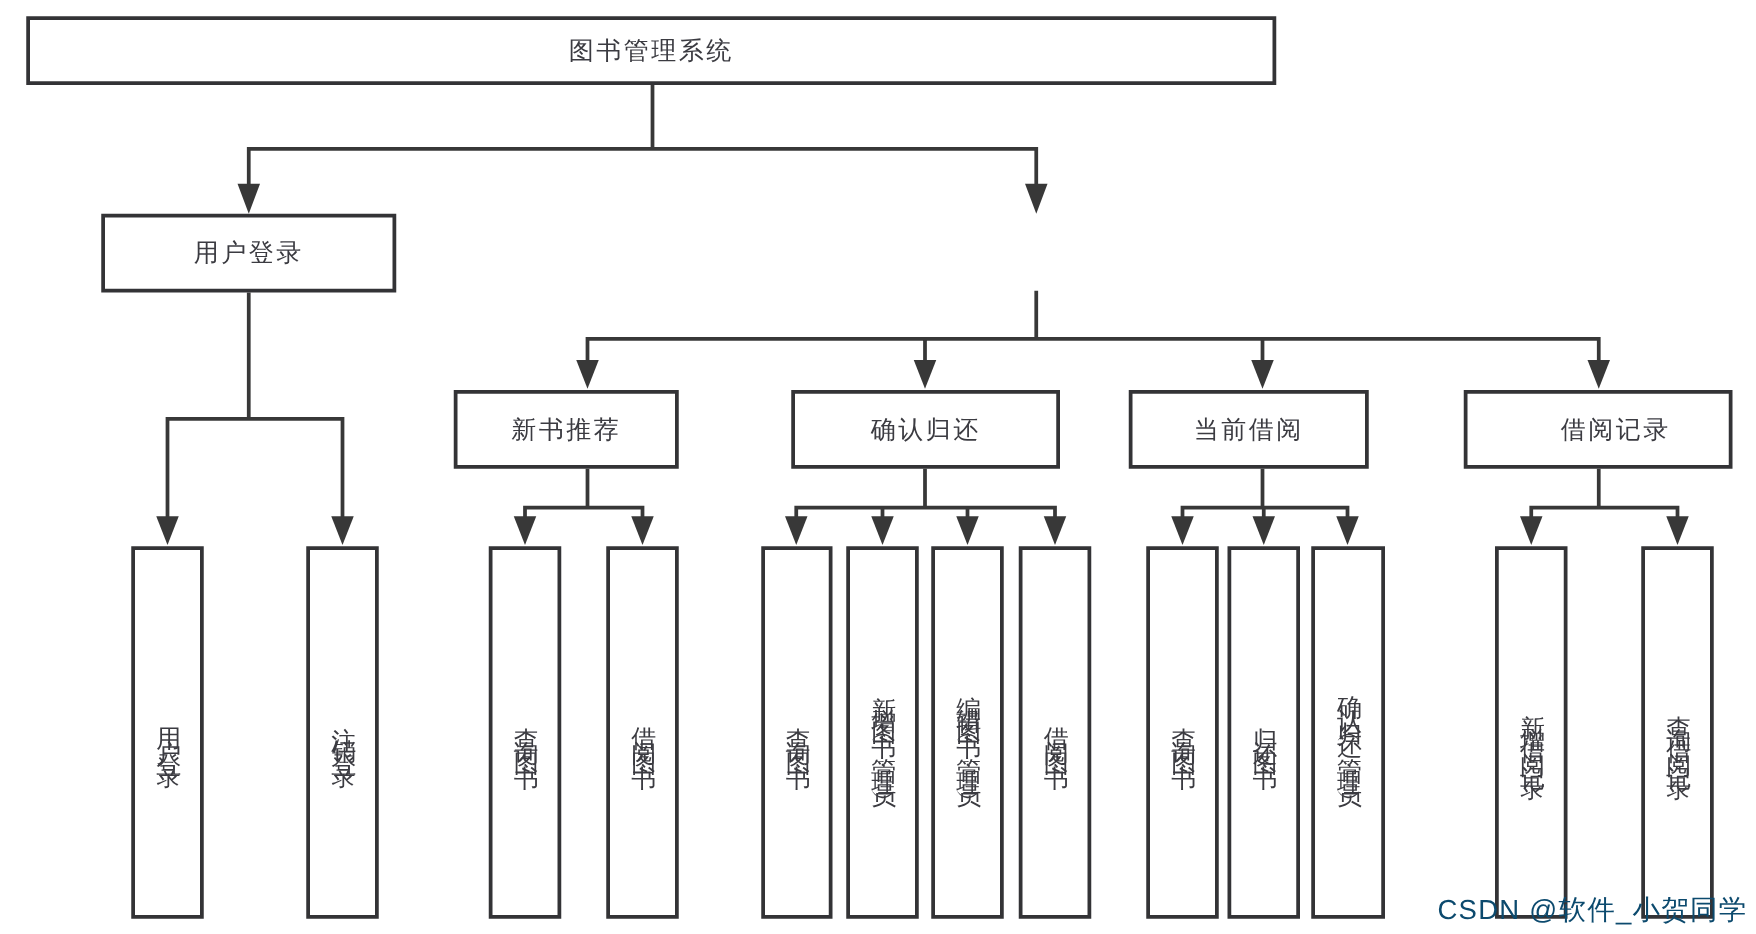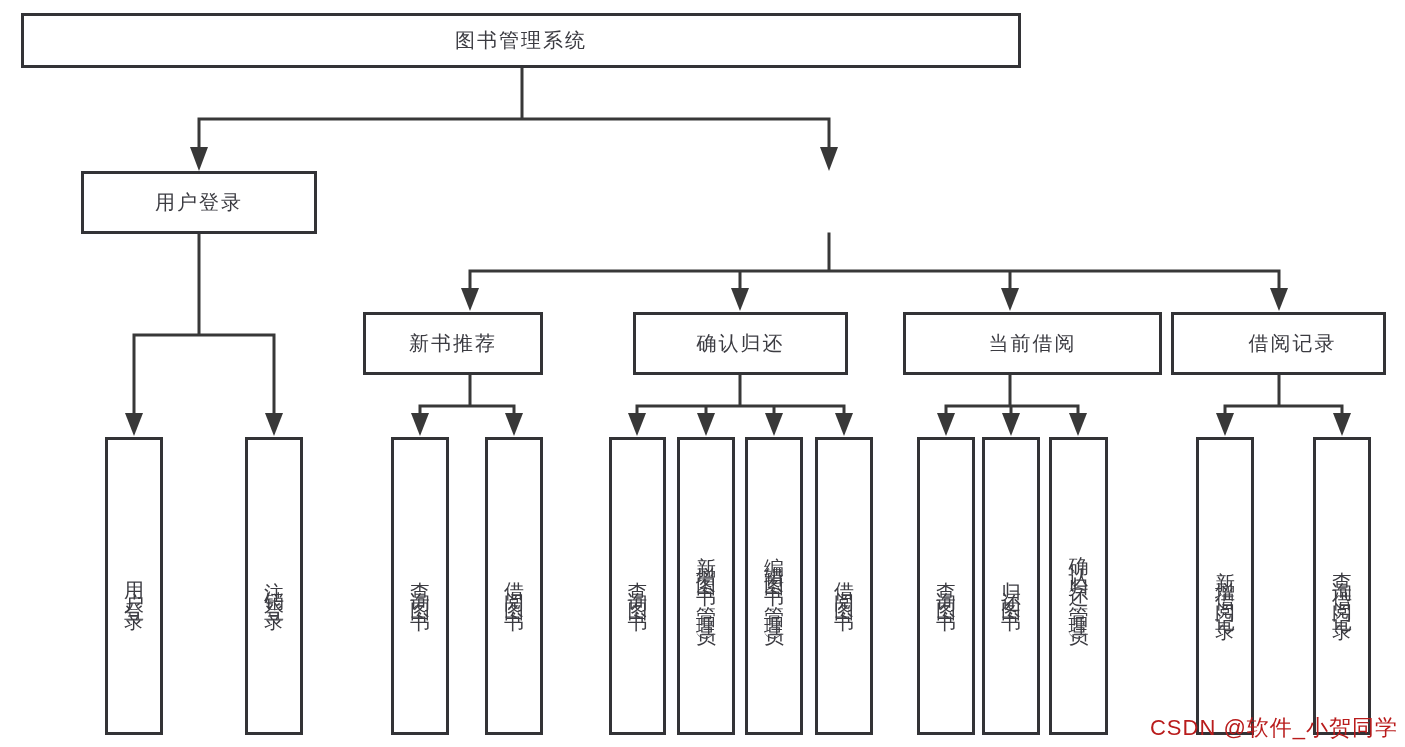--- a/index.html
+++ b/index.html
@@ -25,21 +25,21 @@
     text-orientation:mixed;
     font-size:20px;
     line-height:1.15;
     letter-spacing:10px;
     color:#3b3b41;
   }
   .wm{
     position:absolute;
     right:7px;bottom:4px;
     font-size:22px;
-    color:#b91c1c;
+    color:#0c4a6e;
     letter-spacing:1px;
     white-space:nowrap;
   }
   path{stroke:#383838;stroke-width:3;fill:none;stroke-linecap:square;}
   polygon{fill:#383838;stroke:none;}
 </style>
 </head>
 <body>
 
 <div id="stage">
@@ -79,21 +79,21 @@
     <polygon points="1216,413 1234,413 1225,436"></polygon>
     <polygon points="1333,413 1351,413 1342,436"></polygon>
   </svg>
 
   <div class="box" style="left:21px;top:13px;width:1000px;height:55px;">图书管理系统</div>
 
   <div class="box" style="left:81px;top:171px;width:236px;height:63px;">用户登录</div>
 
   <div class="box" style="left:363px;top:312px;width:180px;height:63px;">新书推荐</div>
   <div class="box" style="left:633px;top:312px;width:215px;height:63px;">确认归还</div>
-  <div class="box" style="left:903px;top:312px;width:259px;height:63px;">当前借阅</div>
+  <div class="box" style="left:903px;top:312px;width:192px;height:63px;">当前借阅</div>
   <div class="box" style="left:1171px;top:312px;width:215px;height:63px;padding-left:28px;">借阅记录</div>
 
   <div class="vbox" style="left:105px;top:437px;width:58px;height:298px;">
     <span>用户登录</span>
   </div>
   <div class="vbox" style="left:245px;top:437px;width:58px;height:298px;">
     <span>注销登录</span>
   </div>
 
   <div class="vbox" style="left:391px;top:437px;width:58px;height:298px;">

